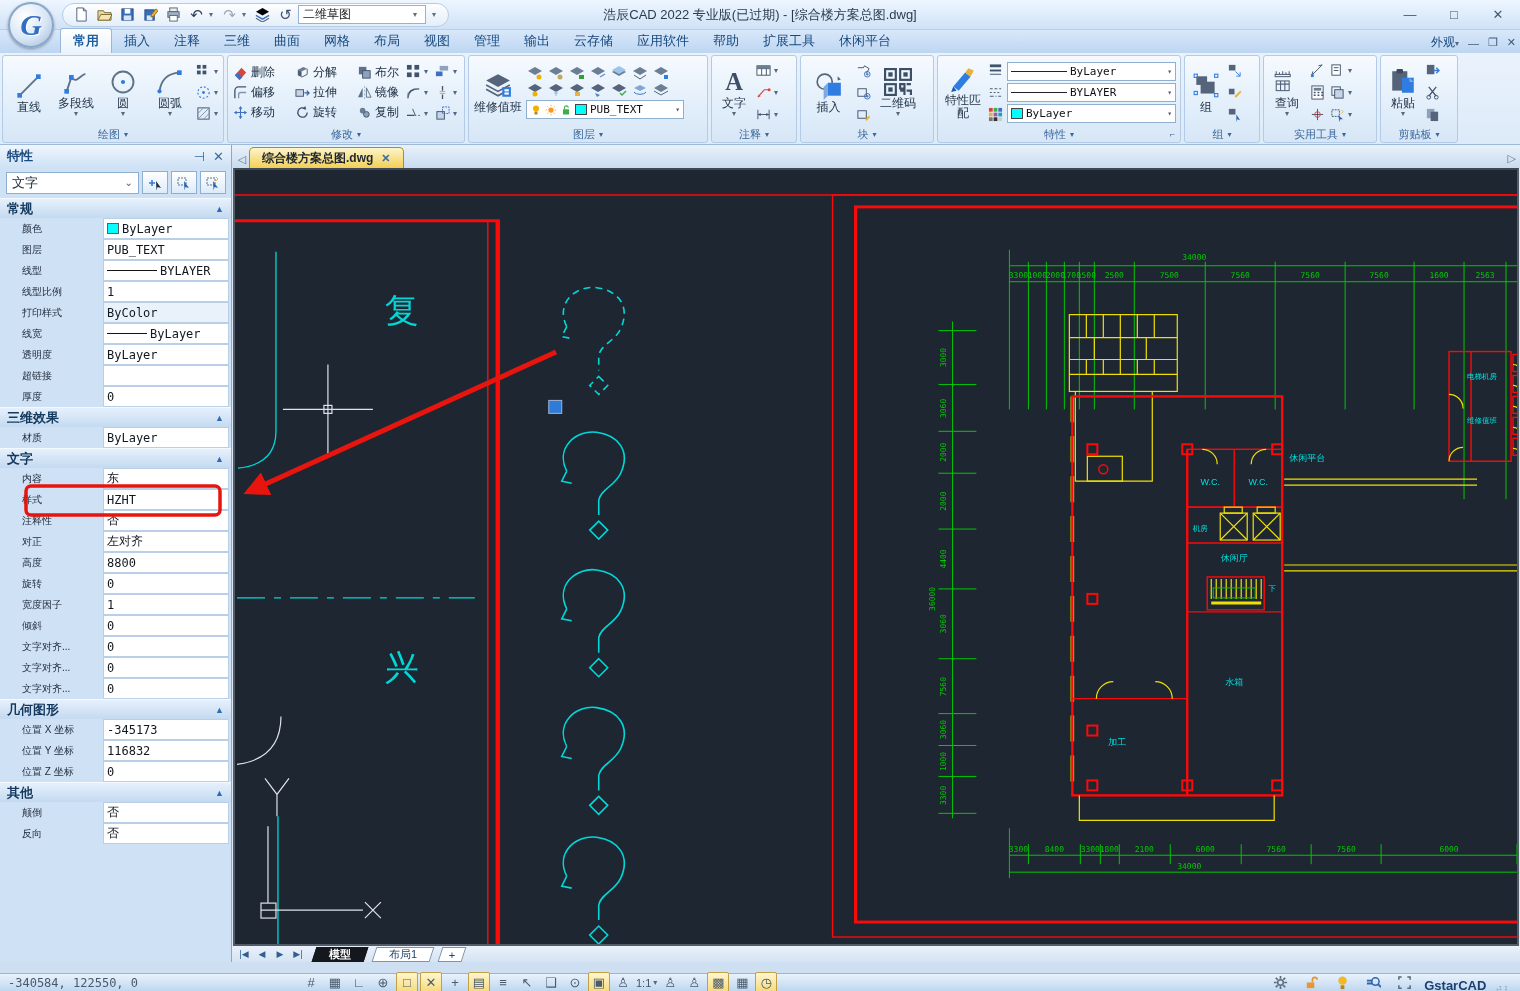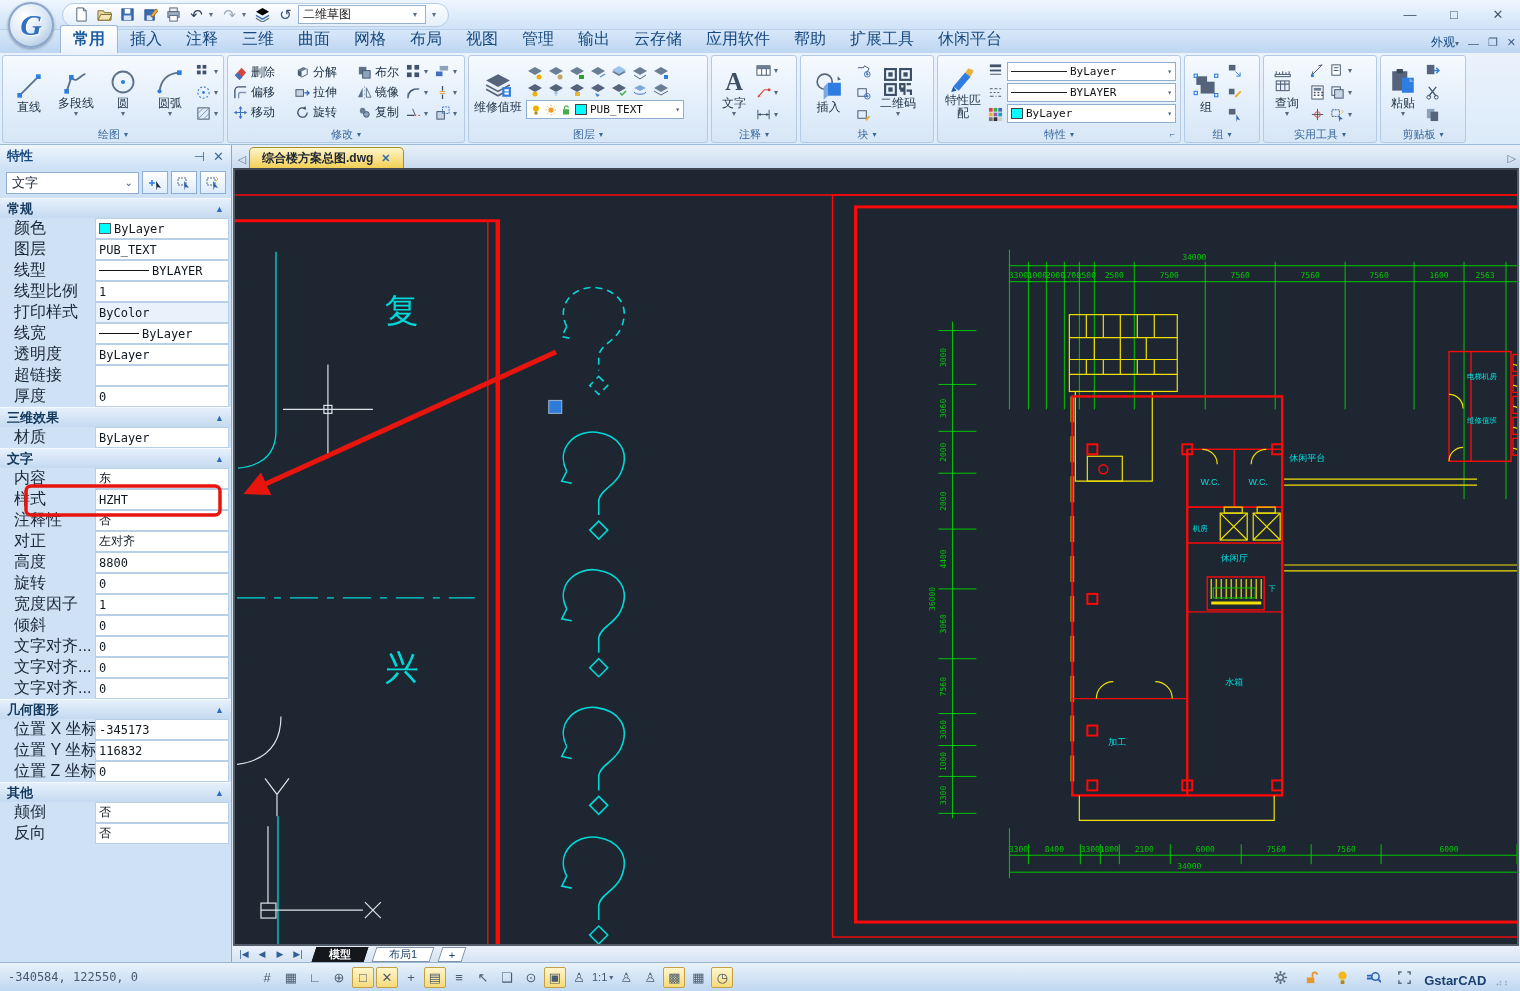--- a/index.html
+++ b/index.html
@@ -12,21 +12,21 @@
   .qat{display:flex;align-items:center;gap:2px;margin-left:62px;background:linear-gradient(#fdfeff,#e4eefa);border:1px solid #b6cce6;border-radius:12px;padding:1px 8px;height:24px;}
   .qbtn{width:21px;height:20px;display:flex;align-items:center;justify-content:center;color:#4c5f77;font-size:14px;}
   .qbtn svg{width:15px;height:15px;}
   .qcaret{font-size:8px;color:#5a6c82;width:8px;}
   .wsbox{display:flex;align-items:center;justify-content:space-between;background:#fff;border:1px solid #96b2d2;width:128px;height:19px;padding:0 4px;font-size:12px;color:#222;}
   .title-text{position:absolute;left:0;right:0;text-align:center;font-size:13px;color:#2b3b4e;pointer-events:none;}
   .winctl{margin-left:auto;display:flex;}
   .winctl div{width:44px;height:26px;display:flex;align-items:center;justify-content:center;color:#45586e;font-size:13px;}
   
   .tabrow{height:23px;background:linear-gradient(#d9e8fa,#bdd6f2);display:flex;align-items:flex-end;padding-left:60px;position:relative;}
-  .mtab{padding:3px 12px 3px;font-size:16px;color:#17497e;cursor:default;}
+  .mtab{padding:3px 12px 3px;font-size:13px;color:#17497e;cursor:default;}
   .mtab.active{background:linear-gradient(#ffffff,#eaf3fc);border:1px solid #9ab7d8;border-bottom:none;border-radius:3px 3px 0 0;color:#1e5d9e;font-weight:bold;}
   .tabrow-right{position:absolute;right:4px;bottom:2px;display:flex;align-items:center;gap:9px;color:#17497e;font-size:12px;}
   .tabrow-right .mini{font-size:11px;color:#3c5a7c;}
   
   .ribbon{height:92px;background:linear-gradient(#eaf2fc,#dcebf9);border-bottom:1px solid #9db9d8;display:flex;align-items:stretch;padding:2px 2px 1px;gap:3px;}
   .rgroup{border:1px solid #b3cbe6;border-radius:3px;background:linear-gradient(#f6fafe,#e3effb 55%,#d7e6f6);display:flex;flex-direction:column;padding:1px;}
   .rbody{flex:1;display:flex;align-items:center;padding:1px 3px;gap:3px;}
   .rfoot{height:14px;display:flex;align-items:center;justify-content:center;gap:4px;font-size:11px;color:#38679b;position:relative;}
   .rfoot .fc{font-size:8px;}
   .rbig{width:47px;display:flex;flex-direction:column;align-items:center;justify-content:center;font-size:12px;color:#233p;color:#223447;line-height:13px;text-align:center;border-radius:2px;padding:1px 0;}
@@ -48,41 +48,41 @@
   .panel{position:absolute;left:0;top:145px;width:232px;bottom:29px;background:#cfe1f4;border-right:1px solid #8ea9c8;display:flex;flex-direction:column;overflow:hidden;}
   .phead{height:22px;display:flex;align-items:center;padding:0 7px;color:#1a4b80;font-weight:bold;font-size:13px;background:linear-gradient(#eff6fd,#cfe2f6);}
   .phead .ptools{margin-left:auto;display:flex;gap:8px;color:#3c6a99;font-weight:normal;}
   .pcombo-row{display:flex;gap:3px;padding:4px 5px 4px 6px;align-items:center;}
   .pselect{flex:1;height:22px;background:#fff;border:1px solid #8fafd0;display:flex;align-items:center;justify-content:space-between;padding:0 5px;font-size:13px;color:#1c2a3a;}
   .ptool{width:26px;height:23px;border:1px solid #8fafd0;background:linear-gradient(#ffffff,#dcebfa);display:flex;align-items:center;justify-content:center;}
   .ptool svg{width:16px;height:16px;}
   .psec{height:20px;background:linear-gradient(#e6f0fc,#c4daf0);display:flex;align-items:center;justify-content:space-between;padding:0 7px;font-weight:bold;color:#14395f;font-size:13px;border-top:1px solid #f4f9ff;}
   .psec .tri{color:#2f6cb5;font-size:9px;}
   .prow{display:flex;height:21px;align-items:stretch;}
-  .plab{width:95px;padding-left:14px;color:#1c2838;display:flex;align-items:center;font-size:16px;white-space:nowrap;overflow:hidden;}
+  .plab{width:95px;padding-left:14px;color:#1c2838;display:flex;align-items:center;font-size:10px;white-space:nowrap;overflow:hidden;margin-left:8px;}
   .pval{flex:1;background:#fff;border:1px solid #b9cfe6;margin:0 2px 0 0;display:flex;align-items:center;padding:0 3px;font-family:"DejaVu Sans Mono",monospace;font-size:12px;color:#101820;gap:3px;overflow:hidden;white-space:nowrap;}
   .swatch{width:12px;height:11px;background:#00ffff;border:1px solid #55606c;flex:none;}
   .lsmp{width:50px;height:1px;background:#111;flex:none;}
   
   .canvas-wrap{position:absolute;left:232px;top:145px;right:0;bottom:29px;display:flex;flex-direction:column;background:#dfe9f5;}
   .doctabs{height:23px;display:flex;align-items:flex-end;background:linear-gradient(#e9f1fa,#c9dbef);padding-left:3px;position:relative;}
   .dt-nav{width:14px;height:18px;display:flex;align-items:center;justify-content:center;color:#5d7288;font-size:11px;}
   .dtab{height:21px;display:flex;align-items:center;gap:8px;padding:0 12px;background:linear-gradient(#fdf5cb,#f2cf55);border:1px solid #ad8d27;border-bottom:none;border-radius:5px 5px 0 0;font-weight:bold;font-size:12px;color:#1d2530;}
   .dtab .x{color:#3a6ea8;font-weight:bold;font-size:11px;}
   .dt-right{position:absolute;right:4px;bottom:3px;color:#5d7288;font-size:11px;}
   .canvas{flex:1;position:relative;background:#1e2631;border:2px solid #525c69;border-top-color:#3e4854;margin:0 1px;overflow:hidden;}
   .canvas svg.cad{position:absolute;inset:0;width:100%;height:100%;}
   .laytabs{height:16px;display:flex;align-items:center;background:linear-gradient(#eaf1fa,#d5e3f3);font-size:11px;color:#1c3f68;padding-left:4px;gap:2px;}
   .lnav{width:16px;text-align:center;color:#2f5f93;font-size:9px;}
   .ltab{padding:0 14px;height:15px;display:flex;align-items:center;transform:skewX(-18deg);border:1px solid #7d93ac;background:#fff;margin-left:6px;}
   .ltab>span{transform:skewX(18deg);display:block;}
   .ltab.active{background:#14181d;color:#fff;font-weight:bold;border-color:#14181d;}
   .ltab.plus{padding:0 8px;}
   
-  .statusbar{position:absolute;left:0;right:0;bottom:0;height:29px;background:linear-gradient(#e9f2fc,#bfd7f0);border-top:1px solid #9cb6d2;display:flex;align-items:center;padding:0 8px;color:#44566b;}
+  .statusbar{position:absolute;left:0;right:0;bottom:0;height:18px;background:linear-gradient(#e9f2fc,#bfd7f0);border-top:1px solid #9cb6d2;display:flex;align-items:center;padding:0 8px;color:#44566b;gap:44px;}
   .coords{font-family:"DejaVu Sans Mono",monospace;font-size:12px;color:#4a5a6e;width:170px;}
   .sicons{display:flex;align-items:center;gap:2px;margin-left:78px;}
   .sico{min-width:22px;height:21px;border:1px solid transparent;border-radius:2px;display:flex;align-items:center;justify-content:center;font-size:13px;color:#4a5b6e;padding:0 2px;}
   .sico.active{background:linear-gradient(#fff6cf,#f6da79);border-color:#c2a045;}
   .sico svg{width:15px;height:15px;}
   .scale{font-size:11px;display:flex;align-items:center;gap:2px;justify-content:flex-end;}
   .sright{margin-left:auto;display:flex;align-items:flex-end;gap:9px;}
   .brand{font-weight:bold;color:#1b3f6e;font-size:13px;}
   .grip{color:#8fa6bf;font-size:10px;letter-spacing:1px;}
   
@@ -158,20 +158,21 @@
           <path d="M1,12 l7,4 7,-4" fill="none" stroke="#5f7288" stroke-width="1.4"></path>
         </svg>
       </div>
     <div class="qbtn" style="font-size:15px;color:#42556e;">↺</div>
     <div class="wsbox">
       <span>二维草图</span>
       <span class="qcaret">▾</span>
     </div>
     <div class="qcaret" style="margin-left:4px;">▾</div>
   </div>
+  <div class="title-text">浩辰CAD 2022 专业版(已过期) - [综合楼方案总图.dwg]</div>
   <div class="winctl">
     <div>—</div>
     <div>□</div>
     <div>✕</div>
   </div>
 </div>
 
 <div class="tabrow">
   <div class="mtab active">常用</div>
   <div class="mtab">插入</div>
@@ -794,21 +795,21 @@
             <span class="caret">▾</span>
           </div>
       </div>
     </div>
     <div class="rfoot">
         <span>实用工具</span>
         <span class="fc">▾</span>
       </div>
   </div>
 
-  <div class="rgroup" style="width:86px">
+  <div class="rgroup" style="width:78px">
     <div class="rbody">
       <div class="rbig" style="width:36px">
         <span class="bic">
             <svg viewBox="0 0 26 26">
               <rect x="3" y="3" width="14" height="18" fill="#55647a"></rect>
               <rect x="7" y="1" width="6" height="4" rx="1" fill="#3d4a5c"></rect>
               <path d="M12,9 h11 v14 h-11 z" fill="#2f7de0"></path>
               <path d="M19,9 l4,4 h-4 z" fill="#7fa8e0"></path>
             </svg>
           </span>

